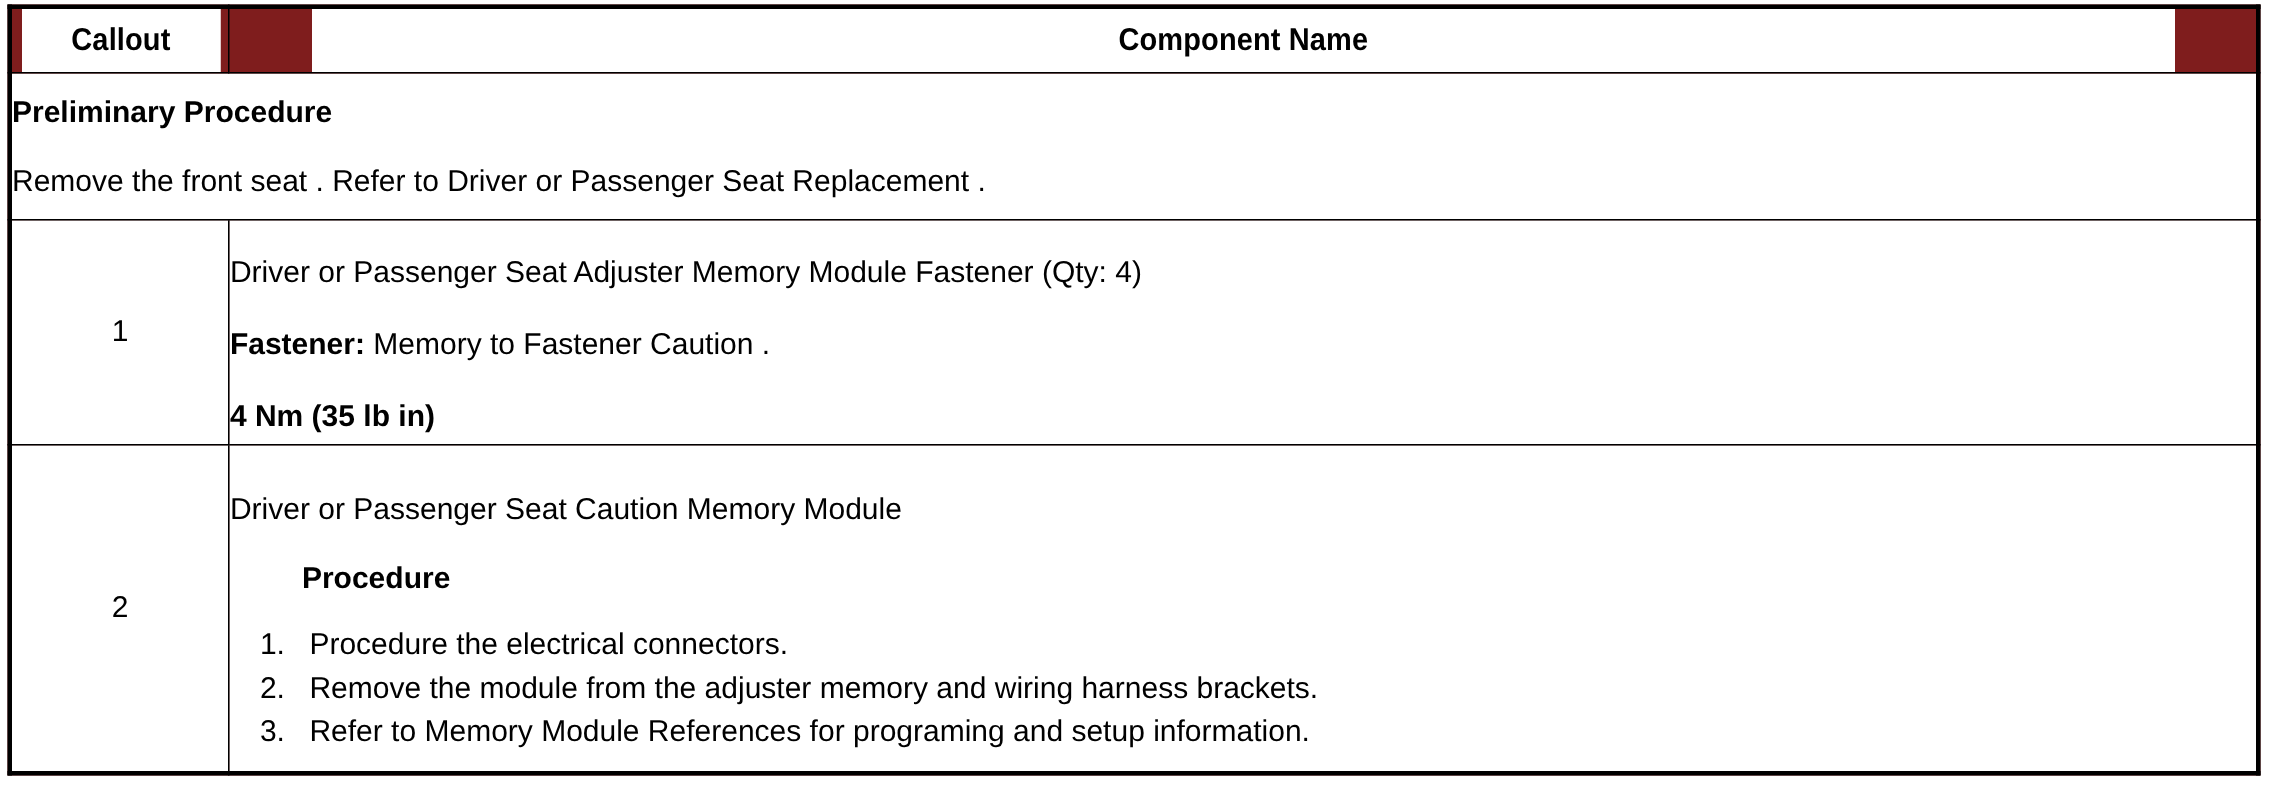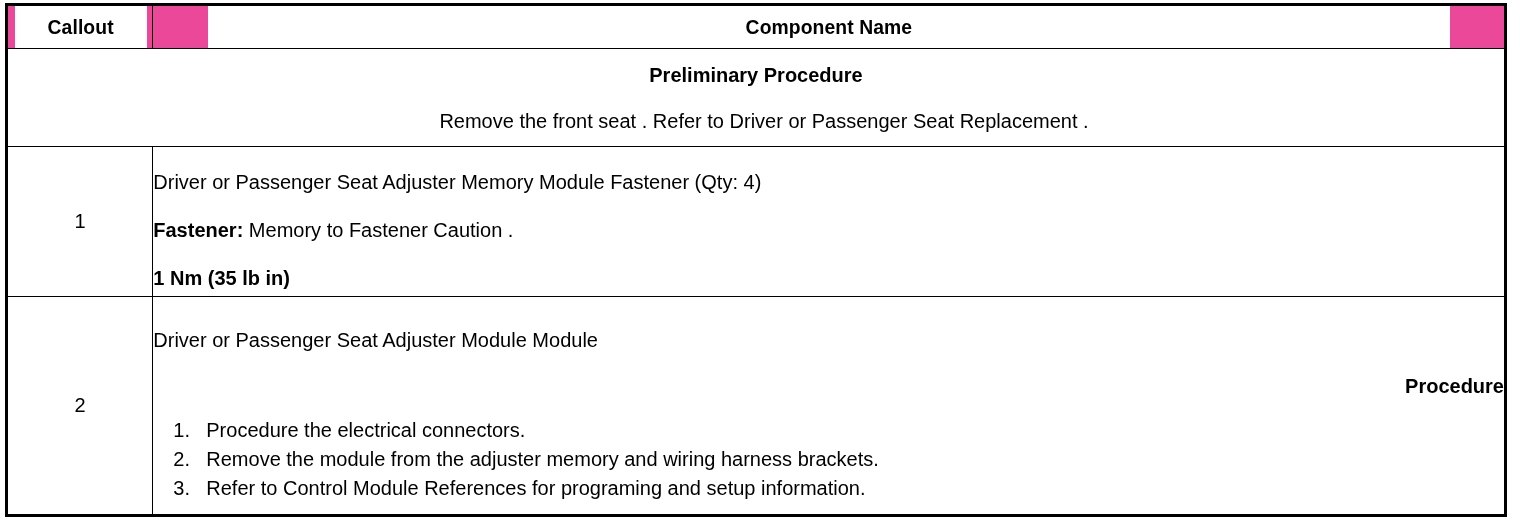--- a/index.html
+++ b/index.html
@@ -23,21 +23,21 @@
     background: #ffffff;
   }
 
   table.svc-table {
     position: absolute;
     left: 5px;
     top: 3px;
     width: 1502px;
     border-collapse: collapse;
     table-layout: fixed;
-    background: #ec4899;
+    background: #7f1d1d;
     border: 3px solid #000000;
   }
 
   table.svc-table td,
   table.svc-table th {
     border: 1.5px solid #000000;
     vertical-align: middle;
     padding: 0;
     background: #ffffff;
   }
@@ -56,34 +56,32 @@
     transform: scaleX(0.92);
   }
   th.hdr span { display: inline-block; }
 
   
   td.prelim {
     padding: 10px 8px 12px 8px;
     vertical-align: top;
     font-size: 20px;
     line-height: 1.0;
-    text-align: center;
   }
   .prelim-title {
     font-weight: bold;
     font-size: 20px;
     margin: 0 0 26px 0;
     white-space: nowrap;
   }
   .prelim-body {
     font-weight: normal;
     font-size: 20px;
     margin: 0;
     white-space: nowrap;
-    padding-left: 16px;
   }
 
   
   td.callout-num {
     text-align: center;
     vertical-align: middle;
     font-size: 20px;
     font-weight: normal;
   }
 
@@ -102,21 +100,20 @@
   .comp-line:last-child { margin-bottom: 0; }
   .comp-line.bold { font-weight: bold; }
   .lbl-bold { font-weight: bold; }
 
   .proc-heading {
     font-weight: bold;
     font-size: 20px;
     margin: 26px 0 24px 0;
     padding-left: 48px;
     white-space: nowrap;
-    text-align: right;
   }
 
   ol.proc-list {
     list-style: none;
     margin: 0;
     padding: 0;
   }
   ol.proc-list li {
     position: relative;
     padding-left: 53px;
@@ -170,38 +167,38 @@
           <p class="prelim-title">Preliminary Procedure</p>
           <p class="prelim-body">Remove the front seat . Refer to Driver or Passenger Seat Replacement .</p>
         </td>
       </tr>
 
       <tr class="row1">
         <td class="callout-num">1</td>
         <td class="component">
           <p class="comp-line">Driver or Passenger Seat Adjuster Memory Module Fastener (Qty: 4)</p>
           <p class="comp-line"><span class="lbl-bold">Fastener:</span><span> Memory to Fastener Caution .</span></p>
-          <p class="comp-line bold">1 Nm (35 lb in)</p>
+          <p class="comp-line bold">4 Nm (35 lb in)</p>
         </td>
       </tr>
 
       <tr class="row2">
         <td class="callout-num">2</td>
         <td class="component">
-          <p class="comp-line" style="margin-bottom:0;">Driver or Passenger Seat Adjuster Module Module</p>
+          <p class="comp-line" style="margin-bottom:0;">Driver or Passenger Seat Caution Memory Module</p>
           <p class="proc-heading">Procedure</p>
           <ol class="proc-list">
             <li>
               <span class="li-num">1.</span><span class="li-text">Procedure the electrical connectors.</span>
             </li>
             <li>
               <span class="li-num">2.</span><span class="li-text">Remove the module from the adjuster memory and wiring harness brackets.</span>
             </li>
             <li>
-              <span class="li-num">3.</span><span class="li-text">Refer to Control Module References for programing and setup information.</span>
+              <span class="li-num">3.</span><span class="li-text">Refer to Memory Module References for programing and setup information.</span>
             </li>
           </ol>
         </td>
       </tr>
 
     </tbody>
   </table>
 
 </div>
 

